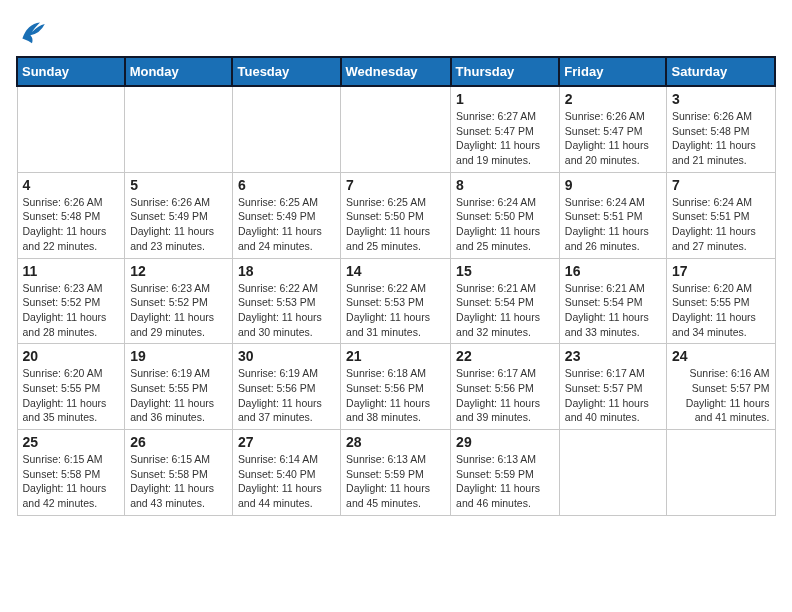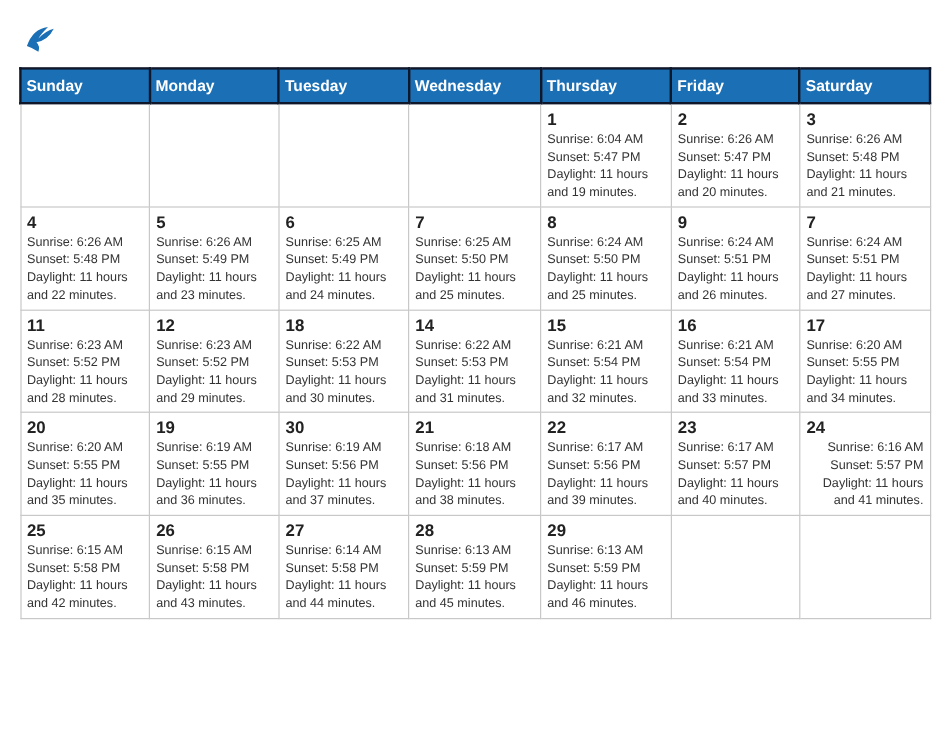--- a/index.html
+++ b/index.html
@@ -107,21 +107,21 @@
       </tr>
   </thead>
   <tbody id="calendar-body">
       <tr>
         <td class="empty"></td>
         <td class="empty"></td>
         <td class="empty"></td>
         <td class="empty"></td>
         <td>
           <div class="day-number">1</div>
-          <div class="day-info" style="white-space: pre-line;">Sunrise: 6:04 AM
+          <div class="day-info" style="white-space: pre-line;">Sunrise: 6:27 AM
 Sunset: 5:47 PM
 Daylight: 11 hours and 19 minutes.</div>
         </td>
         <td>
           <div class="day-number">2</div>
           <div class="day-info" style="white-space: pre-line;">Sunrise: 6:26 AM
 Sunset: 5:47 PM
 Daylight: 11 hours and 20 minutes.</div>
         </td>
         <td>
@@ -272,21 +272,21 @@
         </td>
         <td>
           <div class="day-number">26</div>
           <div class="day-info" style="white-space: pre-line;">Sunrise: 6:15 AM
 Sunset: 5:58 PM
 Daylight: 11 hours and 43 minutes.</div>
         </td>
         <td>
           <div class="day-number">27</div>
           <div class="day-info" style="white-space: pre-line;">Sunrise: 6:14 AM
-Sunset: 5:58 PM
+Sunset: 5:40 PM
 Daylight: 11 hours and 44 minutes.</div>
         </td>
         <td>
           <div class="day-number">28</div>
           <div class="day-info" style="white-space: pre-line;">Sunrise: 6:13 AM
 Sunset: 5:59 PM
 Daylight: 11 hours and 45 minutes.</div>
         </td>
         <td>
           <div class="day-number">29</div>

